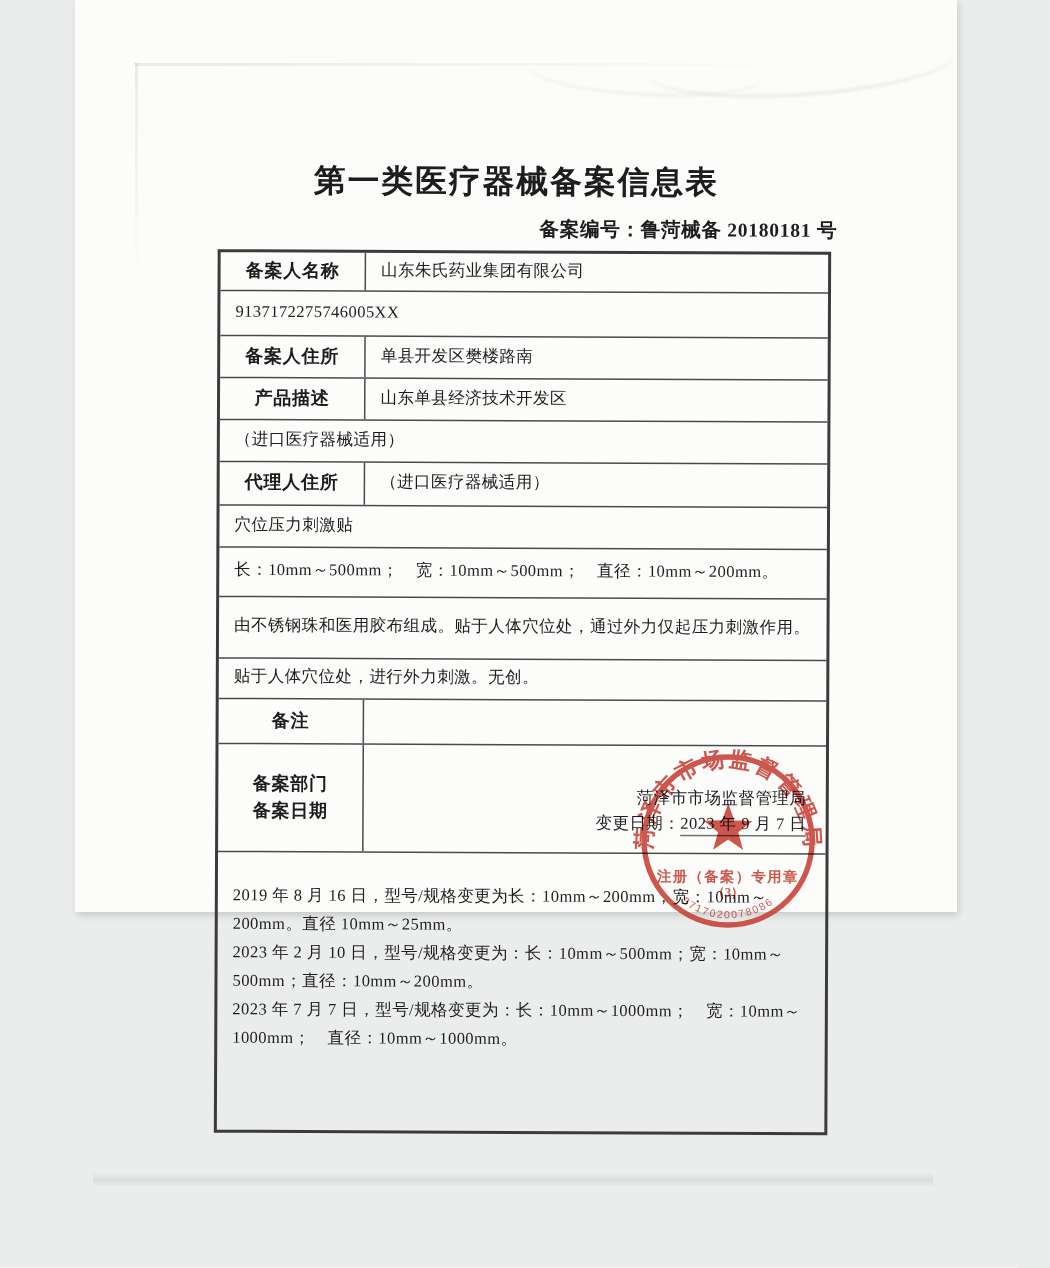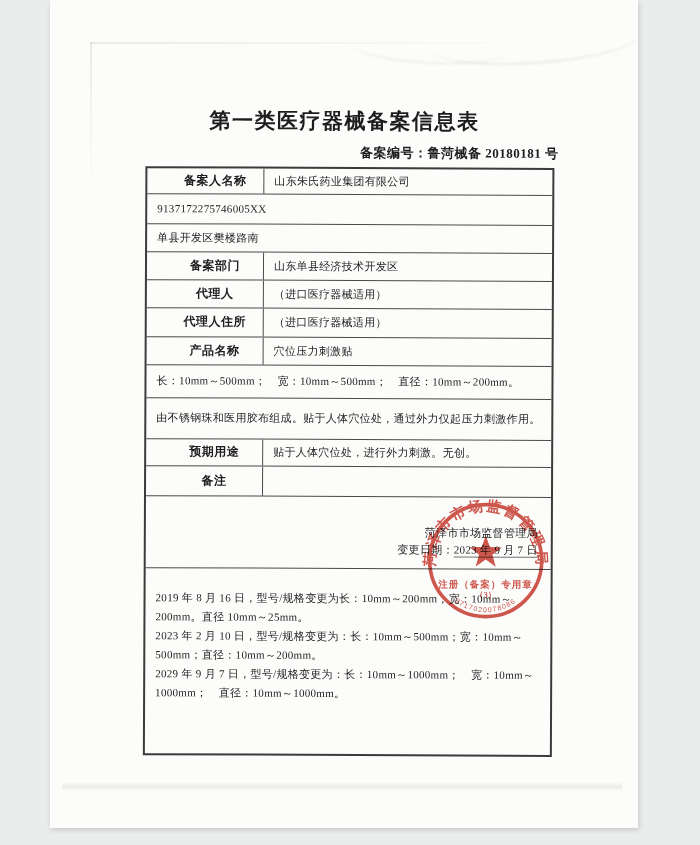--- a/index.html
+++ b/index.html
@@ -5,21 +5,21 @@
   * { margin:0; padding:0; box-sizing:border-box; }
   html,body { width:700px; height:845px; overflow:hidden; }
   body {
     background:#ebecec;
     font-family:"Liberation Serif","DejaVu Serif",serif;
     color:#1d1d1d;
     position:relative;
   }
   
   .page {
-    position:absolute; left:50px; top:0; width:588px; height:828px;
+    position:absolute; left:50px; top:0; width:588px; height:608px;
     background:#fcfcfb;
     box-shadow:1px 2px 5px rgba(0,0,0,.16);
   }
   .page-inner { position:absolute; inset:0; transform:rotate(.25deg); transform-origin:50% 32%; }
 
   
   .edge-top {
     position:absolute; left:40px; top:42px; width:470px; height:2px;
     background:linear-gradient(90deg, rgba(0,0,0,.07), rgba(0,0,0,.02) 70%, transparent);
   }
@@ -59,21 +59,21 @@
     margin:5px 0 0 95px; width:409px;
     border:2px solid #3b3b3b;
   }
   .row { display:flex; border-bottom:1px solid #4a4a4a; }
   .row:last-child { border-bottom:none; }
   .cell-l {
     width:97px; flex:0 0 97px;
     border-right:1px solid #4a4a4a;
     display:flex; flex-direction:column; align-items:center; justify-content:center;
     font-size:12px; font-weight:bold; letter-spacing:.5px;
-    text-align:center; line-height:1.45; padding:2px 5px;margin-left:20px;
+    text-align:center; line-height:1.45; padding:2px 5px;
   }
   .cell-v {
     flex:1; display:flex; flex-direction:column; justify-content:center;
     font-size:11px; line-height:1.55; letter-spacing:.3px;
     padding:3px 8px 3px 10px;
   }
   .h26{min-height:26px}.h30{min-height:30px}.h28{min-height:28px}.h29{min-height:29px}
   .h27{min-height:27px}.h33{min-height:33px}.h41{min-height:41px}.h72{min-height:72px}.h185{min-height:185px}
 
   .filing-cell { justify-content:flex-end; align-items:flex-end; text-align:right; padding:4px 13px 9px 8px; }
@@ -106,65 +106,67 @@
     <div class="info-table">
 
       <div class="row h26">
         <div class="cell-l">备案人名称</div>
         <div class="cell-v">山东朱氏药业集团有限公司</div>
       </div>
       <div class="row h30">
         <div class="cell-v">9137172275746005XX</div>
       </div>
       <div class="row h28">
+        <div class="cell-l">备案人住所</div>
         <div class="cell-v">单县开发区樊楼路南</div>
       </div>
       <div class="row h28">
-        <div class="cell-l">备案部门</div>
+        <div class="cell-l">产品描述</div>
         <div class="cell-v">山东单县经济技术开发区</div>
       </div>
       <div class="row h28">
-        <div class="cell-l">代理人</div>
         <div class="cell-v">（进口医疗器械适用）</div>
       </div>
       <div class="row h29">
         <div class="cell-l">代理人住所</div>
         <div class="cell-v">（进口医疗器械适用）</div>
       </div>
       <div class="row h28">
-        <div class="cell-l">产品名称</div>
         <div class="cell-v">穴位压力刺激贴</div>
       </div>
       <div class="row h33">
         <div class="cell-v">长：10mm～500mm；　宽：10mm～500mm；　直径：10mm～200mm。</div>
       </div>
       <div class="row h41">
         <div class="cell-v">由不锈钢珠和医用胶布组成。贴于人体穴位处，通过外力仅起压力刺激作用。</div>
       </div>
       <div class="row h27">
-        <div class="cell-l">预期用途</div>
         <div class="cell-v">贴于人体穴位处，进行外力刺激。无创。</div>
       </div>
       <div class="row h30">
         <div class="cell-l">备注</div>
         <div class="cell-v"></div>
       </div>
 
       <div class="row h72">
+        <div class="cell-l">
+          <span>备案部门</span>
+          <span>备案日期</span>
+        </div>
         <div class="cell-v filing-cell">
           <div class="line">菏泽市市场监督管理局</div>
           <div class="line"><span>变更日期：</span><span class="u">2023 年 9 月 7 日</span></div>
         </div>
       </div>
 
       <div class="row h185">
         <div class="cell-v changes-cell">
           <p>2019 年 8 月 16 日，型号/规格变更为长：10mm～200mm，宽：10mm～200mm。直径 10mm～25mm。</p>
           <p>2023 年 2 月 10 日，型号/规格变更为：长：10mm～500mm；宽：10mm～500mm；直径：10mm～200mm。</p>
-          <p>2029 年 9 月 7 日，型号/规格变更为：长：10mm～1000mm；　宽：10mm～1000mm；　直径：10mm～1000mm。</p>
+          <p>2023 年 7 月 7 日，型号/规格变更为：长：10mm～1000mm；　宽：10mm～1000mm；　直径：10mm～1000mm。</p>
         </div>
       </div>
     </div>
 
     <svg class="stamp" viewBox="0 0 130 130">
       <g fill="#c5392e" stroke="none">
         <circle cx="65" cy="65" r="56" fill="none" stroke="#c5392e" stroke-width="3.6"></circle>
         <path id="arcTop" d="M 14.6 74 A 51 51 0 1 1 115.4 74" fill="none"></path>
         <path id="arcBot" d="M 18.9 87.4 A 51 51 0 0 0 111.1 87.4" fill="none"></path>
         <text font-size="14.5" font-weight="bold" letter-spacing="2.5" font-family="'Liberation Serif',serif">

